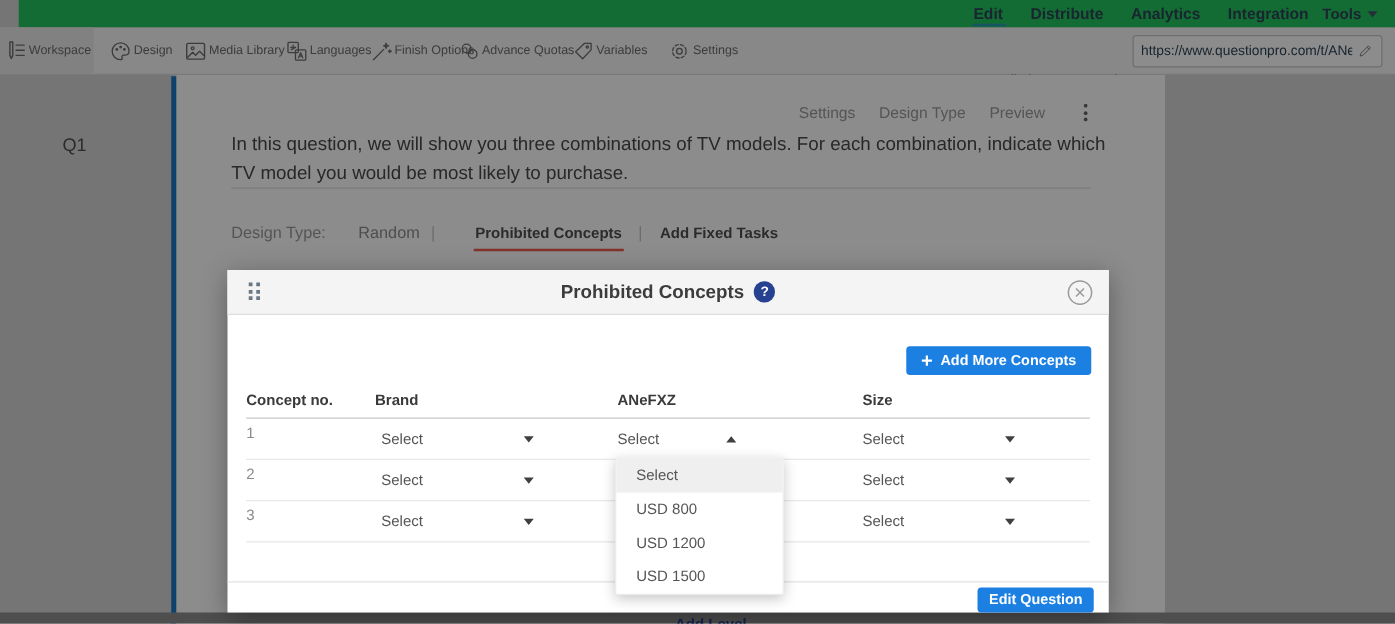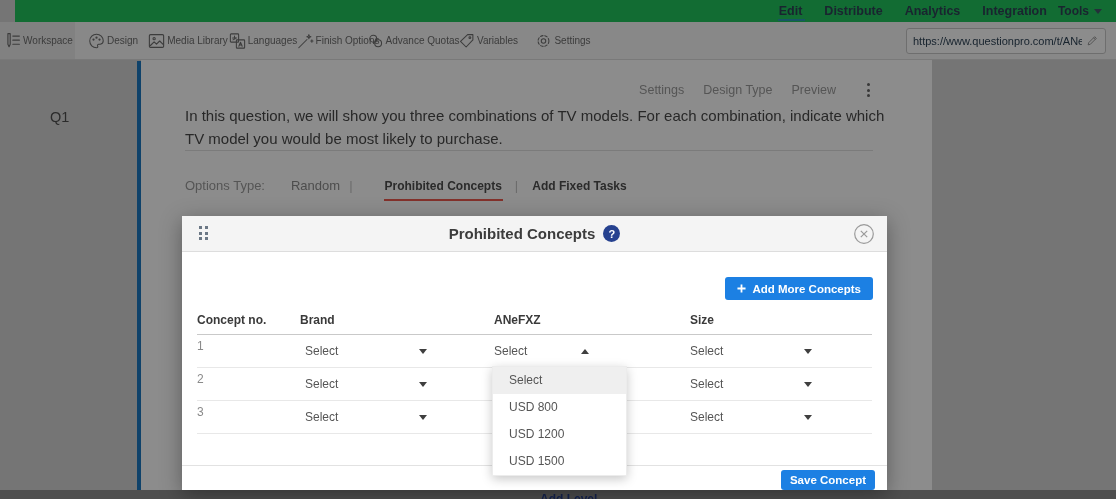--- a/index.html
+++ b/index.html
@@ -232,21 +232,21 @@
     <span>Preview</span>
     <span class="kebab">
         <i></i>
         <i></i>
         <i></i>
       </span>
   </div>
   <p class="question-text">In this question, we will show you three combinations of TV models. For each combination, indicate which TV model you would be most likely to purchase.</p>
   <div class="card-divider"></div>
   <div class="design-row">
-    <span class="d-label">Options Type:</span>
+    <span class="d-label">Design Type:</span>
     <span class="d-random">Random</span>
     <span class="d-sep">|</span>
     <span class="d-pc">Prohibited Concepts</span>
     <span class="d-sep s2">|</span>
     <span class="d-aft">Add Fixed Tasks</span>
   </div>
 </section>
 
 <div class="bottom-strip"></div>
 <span class="partial-link">Add Level</span>
@@ -342,15 +342,15 @@
   </div>
 
   <div class="dropdown-panel">
     <div class="dd-item highlighted">Select</div>
     <div class="dd-item">USD 800</div>
     <div class="dd-item">USD 1200</div>
     <div class="dd-item">USD 1500</div>
   </div>
 
   <div class="modal-footer">
-    <button class="save-btn">Save Concept</button>
+    <button class="save-btn">Edit Question</button>
   </div>
 </div>
 
 </body></html>

